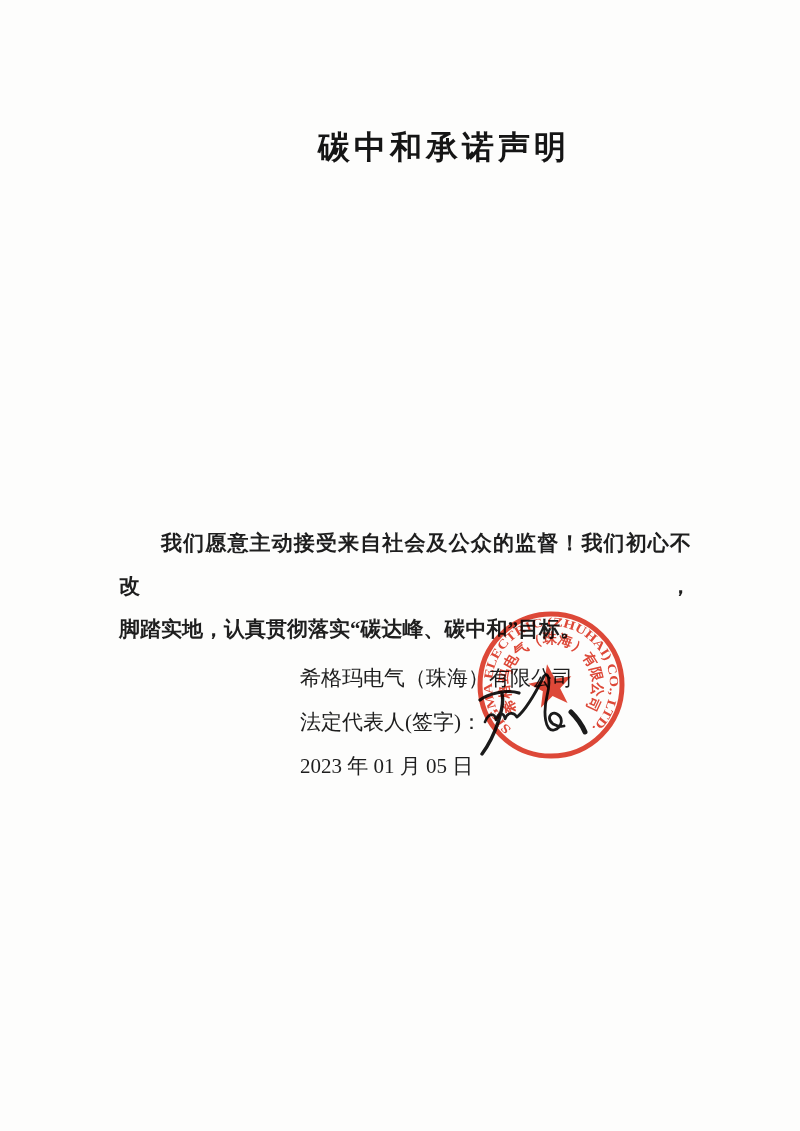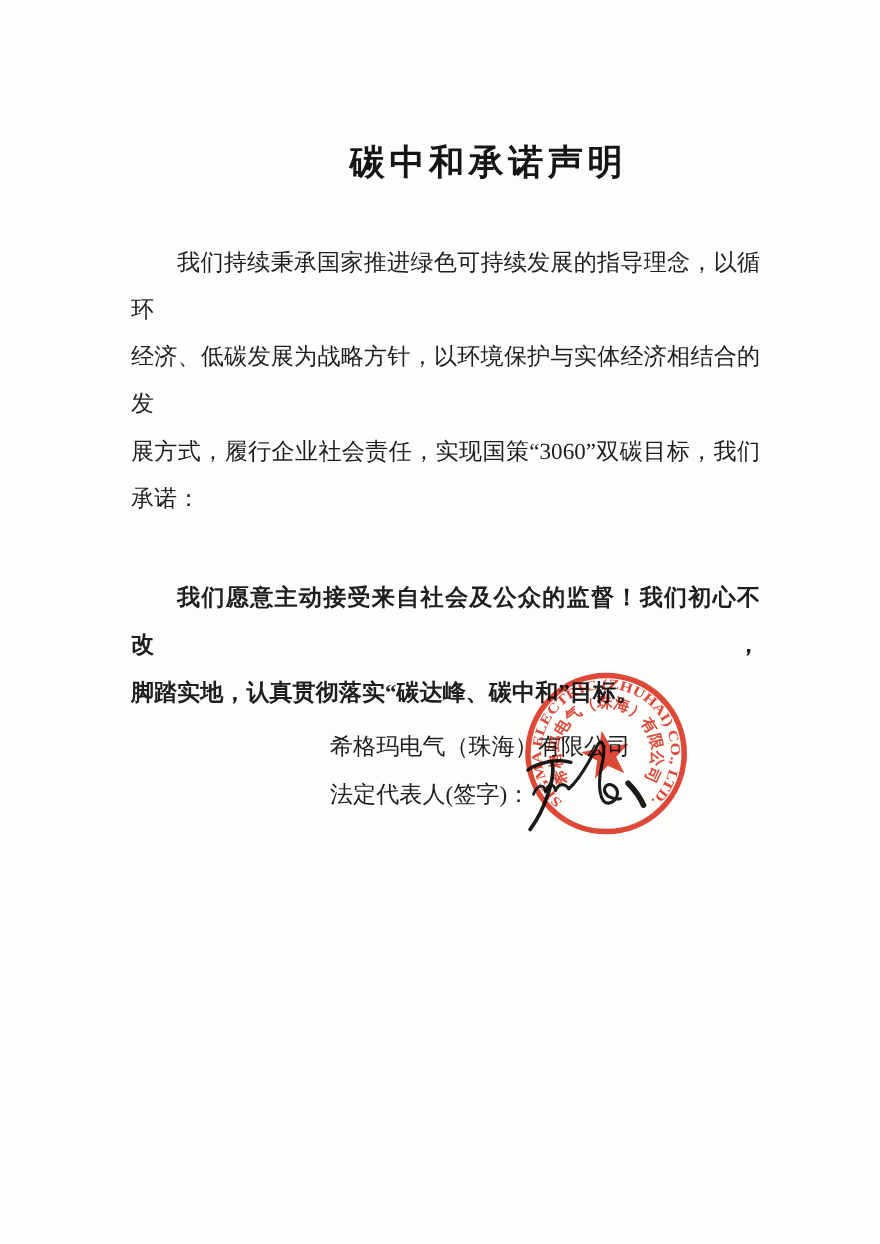--- a/index.html
+++ b/index.html
@@ -64,36 +64,31 @@
     stroke-linejoin: round;
   }
 </style>
 </head>
 <body>
 
 <div class="page">
 
   <h1 class="title">碳中和承诺声明</h1>
 
-  <div class="block p1">
-    <div class="line j ind">我们持续秉承国家推进绿色可持续发展的指导理念，以循环</div>
-    <div class="line j">经济、低碳发展为战略方针，以环境保护与实体经济相结合的发</div>
-    <div class="line j">展方式，履行企业社会责任，实现国策“3060”双碳目标，我们</div>
-    <div class="line">承诺：</div>
-  </div>
 
 
   <div class="block p2">
     <div class="line j ind">我们愿意主动接受来自社会及公众的监督！我们初心不改，</div>
     <div class="line">脚踏实地，认真贯彻落实“碳达峰、碳中和”目标。</div>
   </div>
 
   <div class="block sig">
     <div class="line">希格玛电气（珠海）有限公司</div>
     <div class="line">法定代表人(签字)：</div>
+    <div class="line">2023 年 01 月 05 日</div>
   </div>
 
   <svg class="seal-svg" viewBox="0 0 170 170" aria-hidden="true">
     <defs>
       <path id="arc-en" d="M 45.5 128.8 A 59 59 0 1 1 124.5 128.8" fill="none"></path>
       <path id="arc-cn" d="M 51.4 110.3 A 42 42 0 1 1 118.6 110.3" fill="none"></path>
     </defs>
     <circle cx="85" cy="85" r="71" fill="none" stroke-width="5" stroke="#dd3a28"></circle>
     <text class="seal-en" fill="#dd3a28">
       <textPath href="#arc-en" startOffset="0" textLength="282" lengthAdjust="spacingAndGlyphs">SIGMA ELECTRIC (ZHUHAI) CO., LTD.</textPath>

